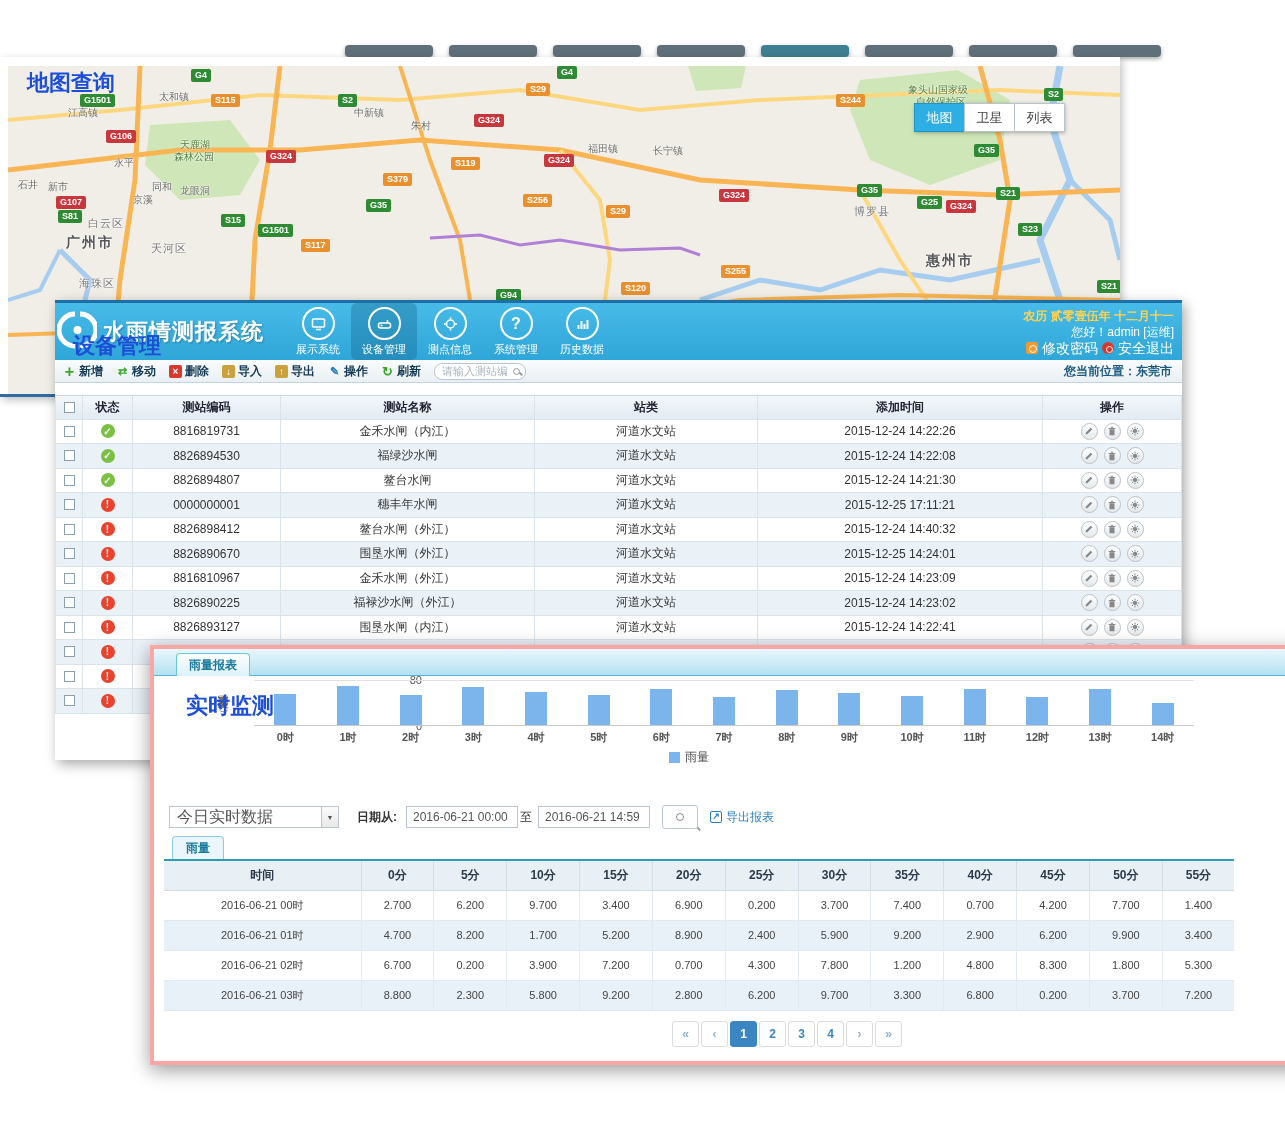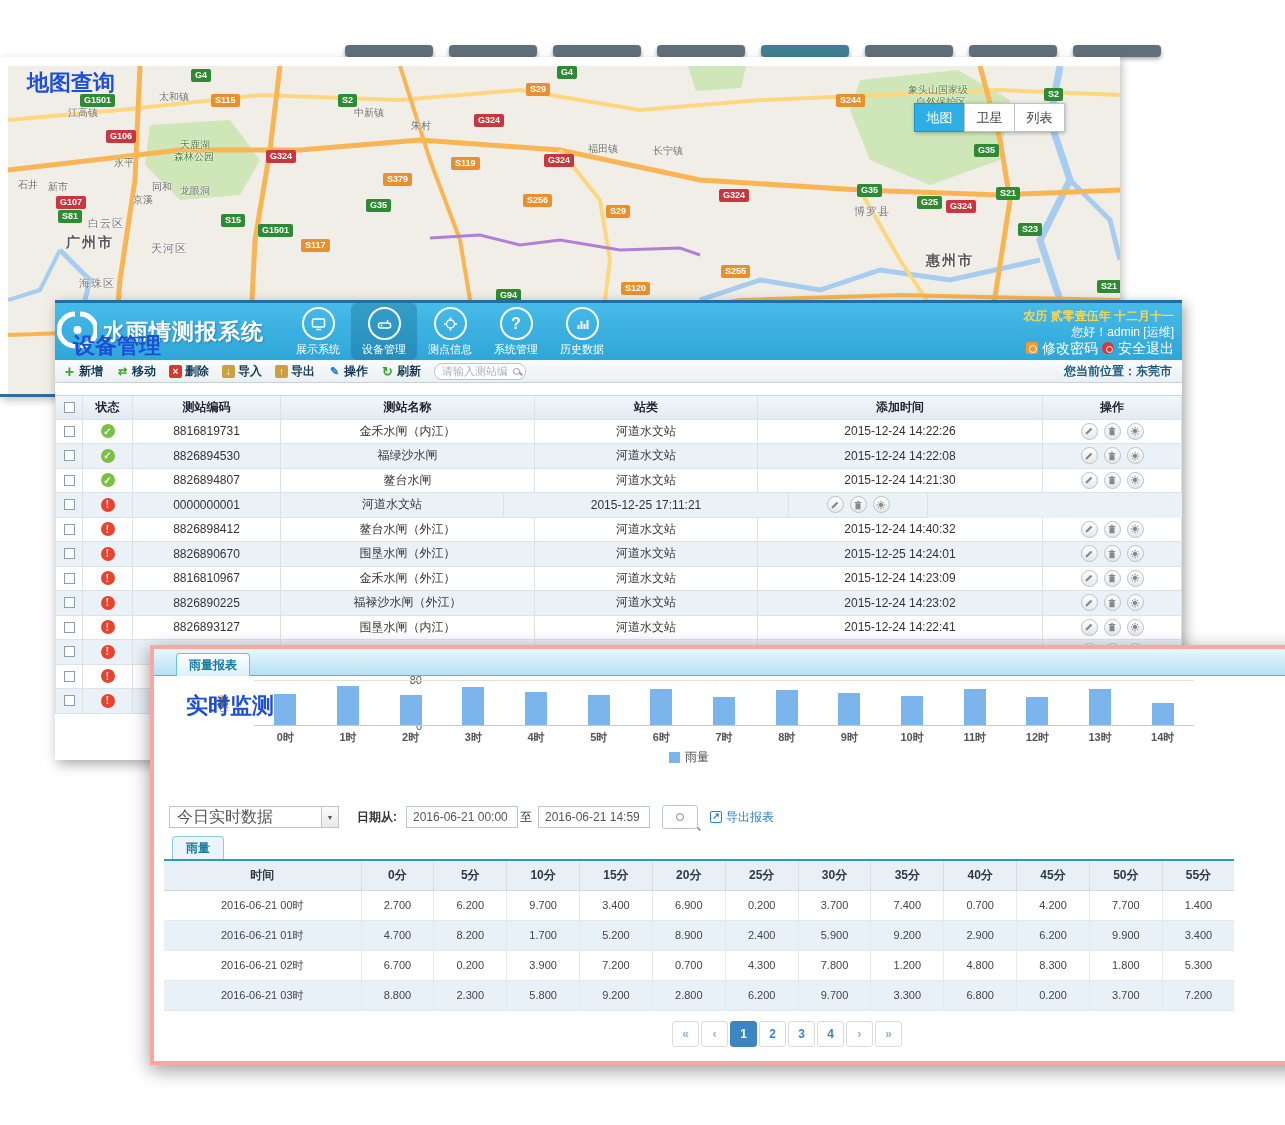--- a/index.html
+++ b/index.html
@@ -486,20 +486,21 @@
         </div>
       </div>
       <div class="drow alt">
         <div class="c0">
           <span class="cb"></span>
         </div>
         <div class="c1">
           <span class="st err">!</span>
         </div>
         <div class="c2">0000000001</div>
+        <div class="c3">穗丰年水闸</div>
         <div class="c4">河道水文站</div>
         <div class="c5">2015-12-25 17:11:21</div>
         <div class="c6">
           <span class="opbtn">
             <svg width="10" height="10" viewBox="0 0 12 12">
               <path d="M2 8l6-6 2 2-6 6H2V8z" fill="#888"></path>
             </svg>
           </span>
           <span class="opbtn">
             <svg width="10" height="10" viewBox="0 0 12 12">

